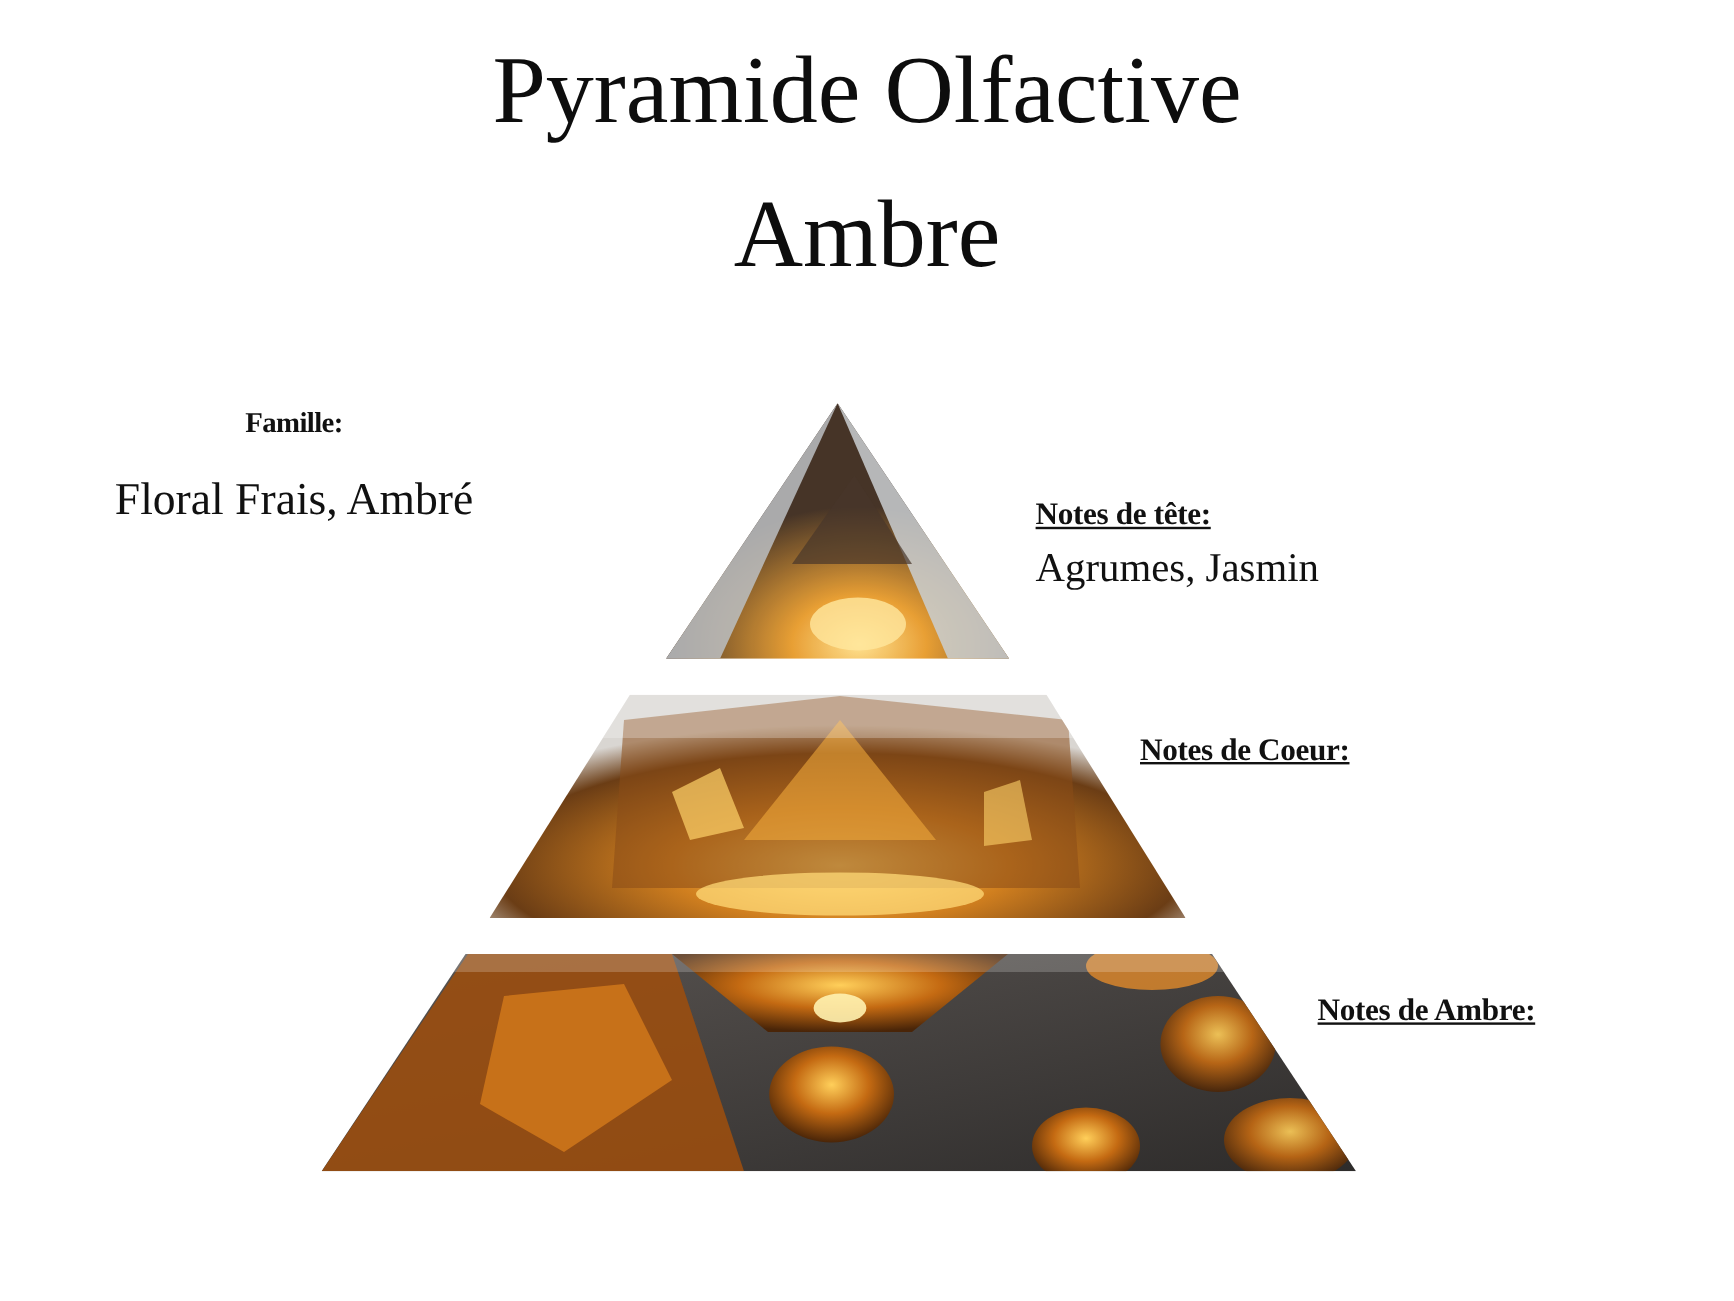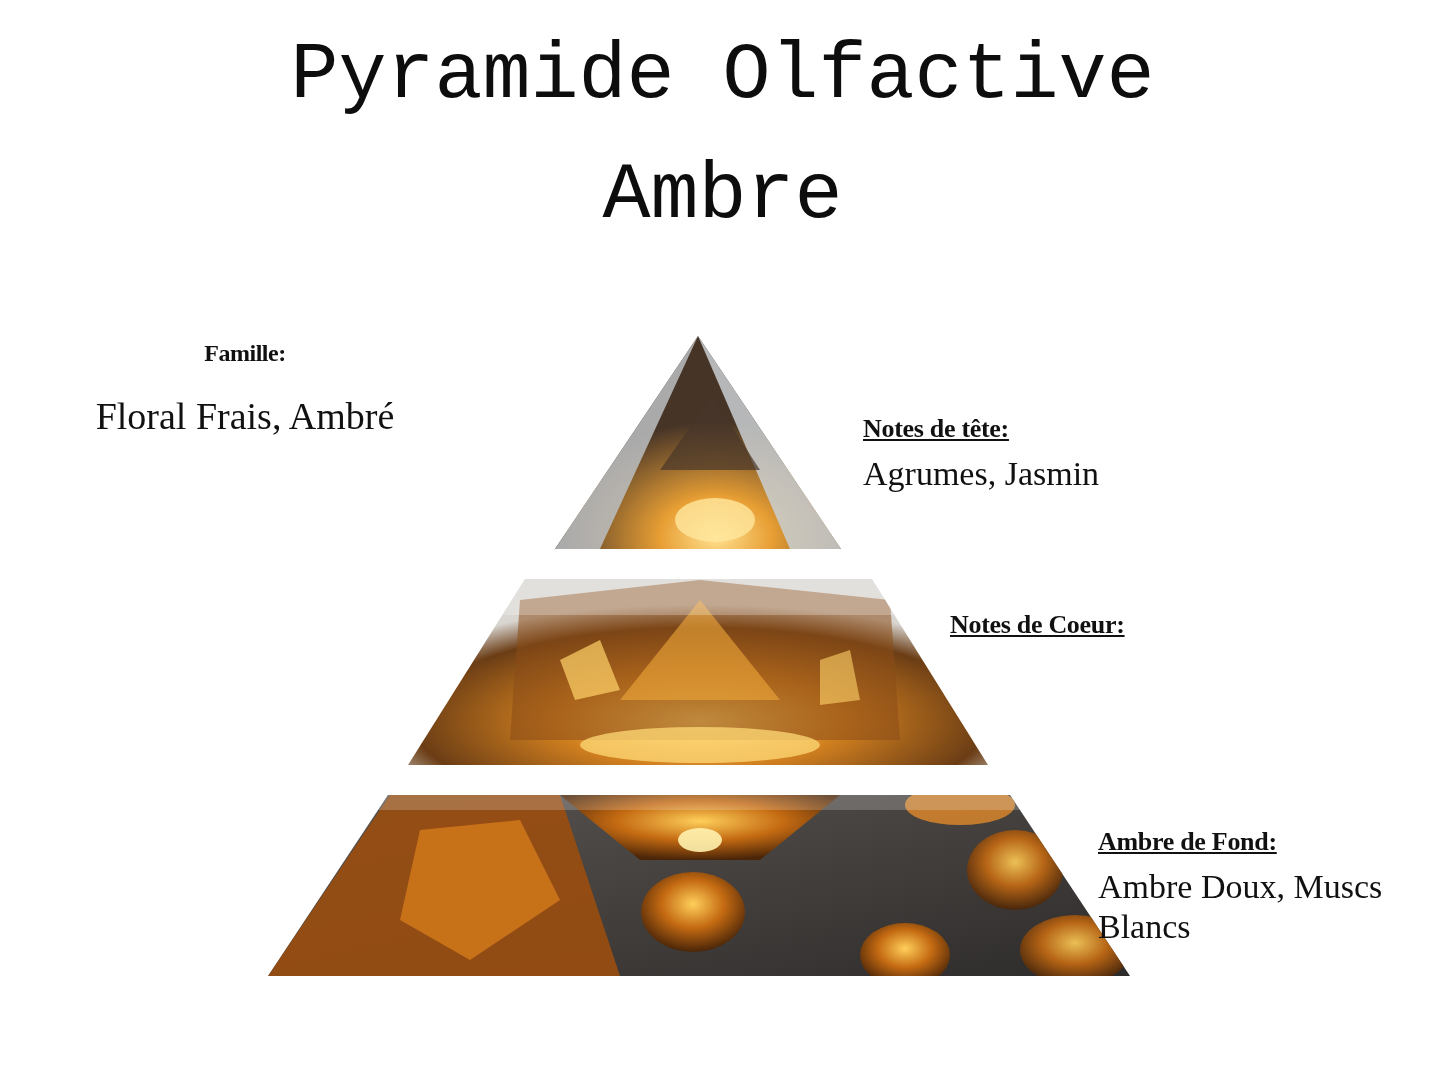--- a/index.html
+++ b/index.html
@@ -1,19 +1,19 @@
 <!DOCTYPE html>
 <html><head>
   <meta charset="utf-8">
   <style>
     html, body { margin: 0; padding: 0; background: #ffffff; }
     body { width: 1445px; height: 1084px; position: relative; overflow: hidden;
       font-family: "DejaVu Serif", "Liberation Serif", serif; color: #111; }
     .title { position: absolute; left: 0; width: 1445px; text-align: center;
-      font-family: Liberation Mono, monospace; font-size: 80px; line-height: 1; color: #0d0d0d; }
+      font-family: Liberation Serif, serif; font-size: 80px; line-height: 1; color: #0d0d0d; }
     .title.l1 { top: 36px; }
     .title.l2 { top: 156px; }
     .family { position: absolute; left: 40px; width: 410px; text-align: center; top: 340px; }
     .family .lbl { font-weight: bold; font-size: 24px; line-height: 1.1;
       font-family: "Liberation Serif", serif; letter-spacing: -0.5px; }
     .family .val { font-size: 38px; margin-top: 28px; font-family: "Liberation Serif", serif; }
     .note { position: absolute; }
     .note .lbl { font-weight: bold; text-decoration: underline; font-size: 26px;
       font-family: "Liberation Serif", serif; letter-spacing: -0.3px; }
     .note .val { font-size: 34px; margin-top: 10px; line-height: 40px; font-family: "Liberation Serif", serif; }
@@ -103,15 +103,14 @@
 </svg>
 
 <div class="note" id="note1">
   <div class="lbl">Notes de tête:</div>
   <div class="val">Agrumes, Jasmin</div>
 </div>
 <div class="note" id="note2">
   <div class="lbl">Notes de Coeur:</div>
 </div>
 <div class="note" id="note3">
-  <div class="lbl">Ambre de Fond:</div>
-  <div class="val">Ambre Doux, Muscs Blancs</div>
+  <div class="lbl">Notes de Ambre:</div>
 </div>
 
 </body></html>

